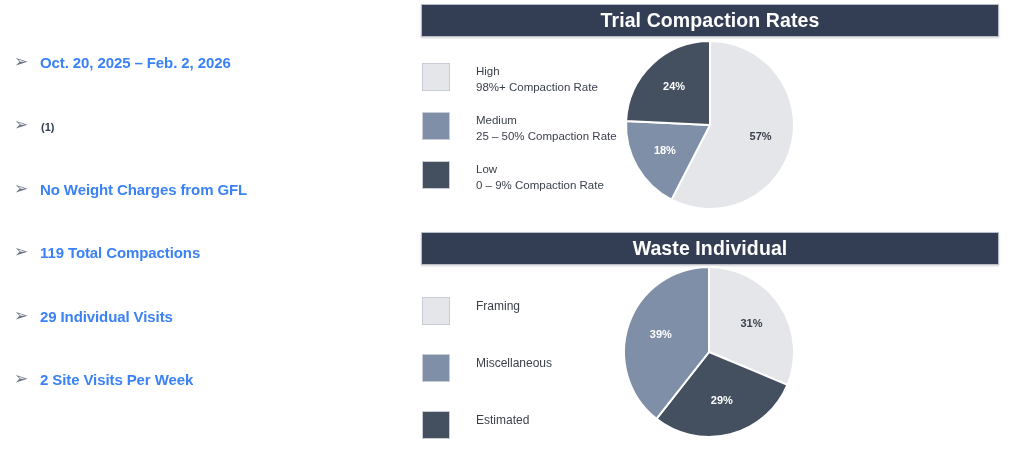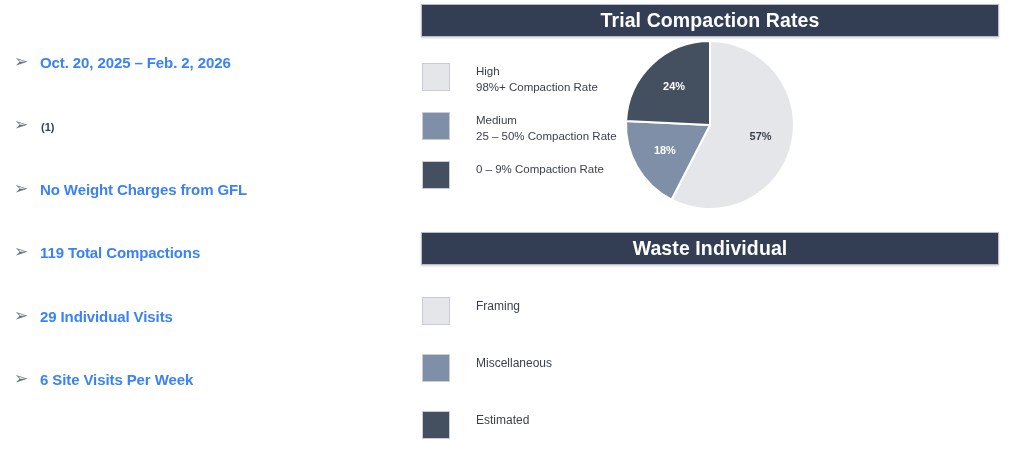--- a/index.html
+++ b/index.html
@@ -160,21 +160,21 @@
     <span class="bullet-text">119 Total Compactions</span>
       <span class="sup"></span>
   </div>
   <div class="bullet-row" id="bullet-4" style="top:308px;">
     <span class="bullet-marker">➢</span>
     <span class="bullet-text">29 Individual Visits</span>
       <span class="sup"></span>
   </div>
   <div class="bullet-row" id="bullet-5" style="top:371px;">
     <span class="bullet-marker">➢</span>
-    <span class="bullet-text">6 Site Visits Per Week</span>
+    <span class="bullet-text">2 Site Visits Per Week</span>
       <span class="sup"></span>
   </div>
 </div>
 
 <div class="chart-block" id="chart-trial">
   <div class="chart-title-bar">
     <span class="chart-title-text">Trial Compaction Rates</span>
   </div>
   <div class="chart-body">
 
@@ -189,20 +189,21 @@
       <div class="legend-item">
         <span class="legend-swatch" style="background:#808fa8"></span>
         <span class="legend-labels">
           <div class="legend-name">Medium</div>
           <div class="legend-sub">25 – 50% Compaction Rate</div>
         </span>
       </div>
       <div class="legend-item">
         <span class="legend-swatch" style="background:#444f60"></span>
         <span class="legend-labels">
+          <div class="legend-name">Low</div>
           <div class="legend-sub">0 – 9% Compaction Rate</div>
         </span>
       </div>
     </div>
 
     <div class="pie-wrap" style="left:0px; top:0px;">
       <svg class="pie-svg" id="pie-svg-0" width="400" height="190" viewBox="0 0 400 190">
           <path d="M 289 88 L 289.00 4.00 A 84 84 0 1 1 250.51 162.66 Z" fill="#e4e6ea" stroke="#ffffff" stroke-width="2"></path>
           <text x="339.61" y="100.28" class="pie-label" fill="#3a3f4a">57%</text>
           <path d="M 289 88 L 250.51 162.66 A 84 84 0 0 1 205.10 84.00 Z" fill="#808fa8" stroke="#ffffff" stroke-width="2"></path>
@@ -235,15 +236,25 @@
         </span>
       </div>
       <div class="legend-item">
         <span class="legend-swatch" style="background:#444f60"></span>
         <span class="legend-labels">
           <div class="legend-name">Estimated</div>
         </span>
       </div>
     </div>
 
+    <div class="pie-wrap" style="left:0px; top:0px;">
+      <svg class="pie-svg" id="pie-svg-1" width="400" height="190" viewBox="0 0 400 190">
+          <path d="M 288 87 L 288.00 2.00 A 85 85 0 0 1 366.40 119.84 Z" fill="#e4e6ea" stroke="#ffffff" stroke-width="2"></path>
+          <text x="330.46" y="58.75" class="pie-label" fill="#3a3f4a">31%</text>
+          <path d="M 288 87 L 366.40 119.84 A 85 85 0 0 1 235.46 153.81 Z" fill="#444f60" stroke="#ffffff" stroke-width="2"></path>
+          <text x="300.81" y="136.37" class="pie-label" fill="#ffffff">29%</text>
+          <path d="M 288 87 L 235.46 153.81 A 85 85 0 0 1 288.00 2.00 Z" fill="#808fa8" stroke="#ffffff" stroke-width="2"></path>
+          <text x="239.80" y="70.32" class="pie-label" fill="#ffffff">39%</text>
+        </svg>
+    </div>
 
   </div>
 </div>
 
 </body></html>

